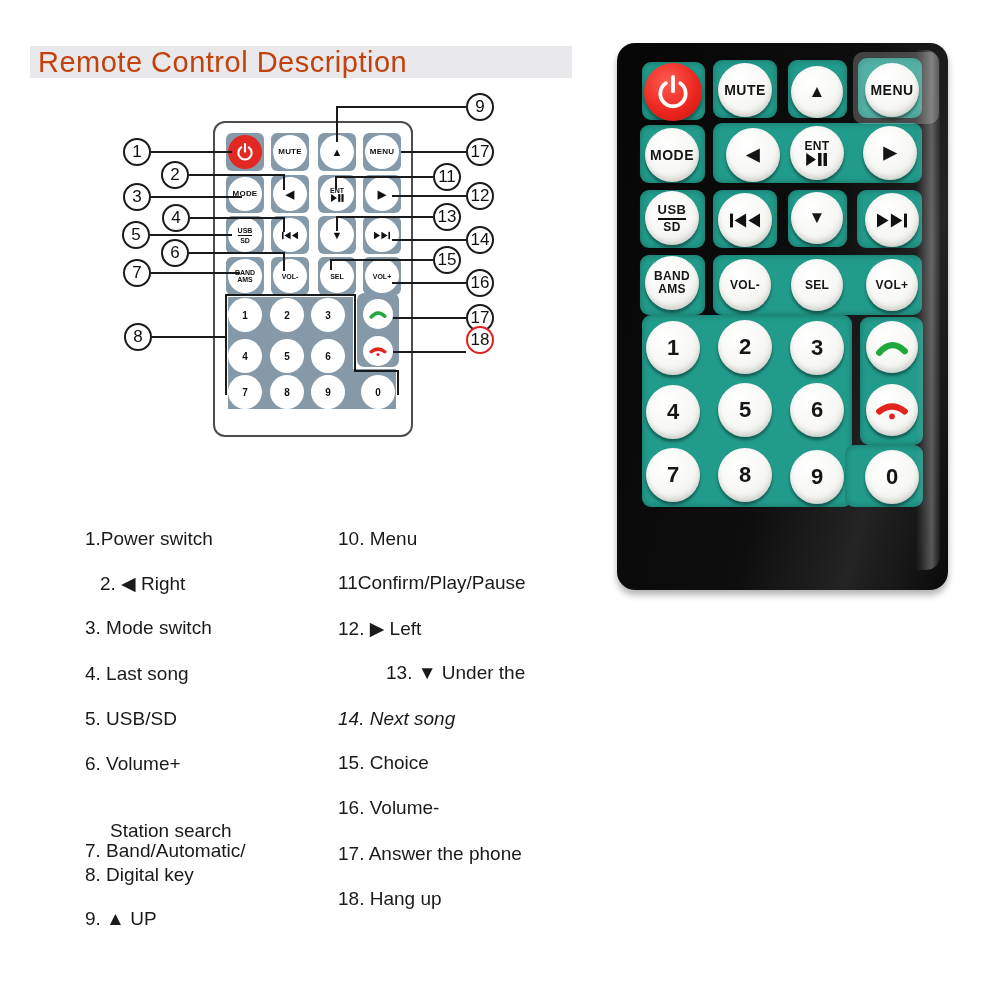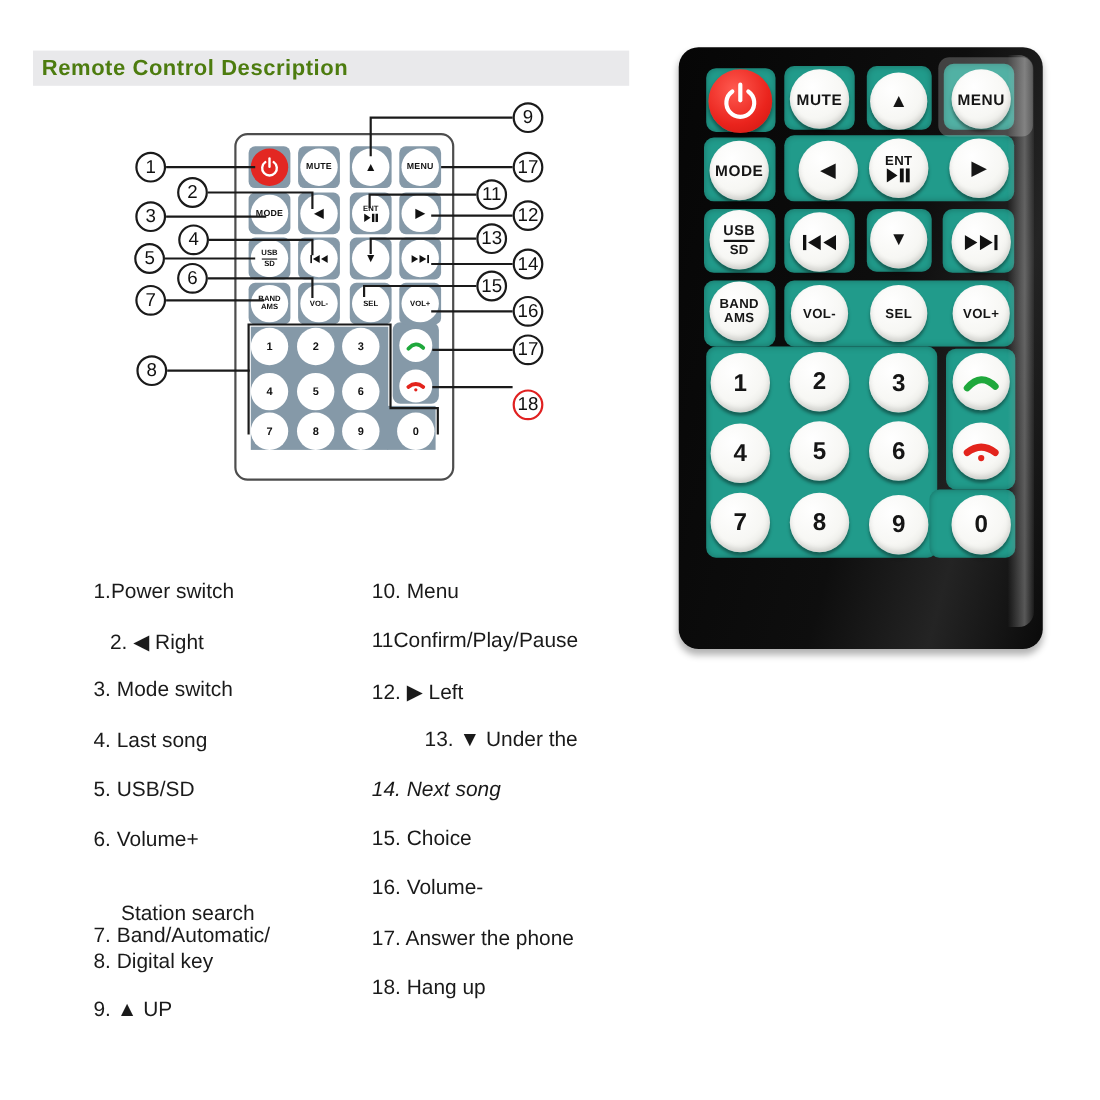--- a/index.html
+++ b/index.html
@@ -1,21 +1,21 @@
 <!DOCTYPE html>
 <html><head>
 <meta charset="utf-8">
 <style>
   html,body{margin:0;padding:0;background:#fff;}
   .page{position:relative;width:1000px;height:1000px;background:#fff;overflow:hidden;
         font-family:"Liberation Sans",sans-serif;color:#151515;}
 
   
   .title-bar{position:absolute;left:30px;top:46px;width:542px;height:32px;background:#e9e9eb;
-             font-size:20px;font-weight:bold;color:#4d7c0f;line-height:32px;padding-left:8px;
+             font-size:29px;font-weight:normal;color:#c2410c;line-height:32px;padding-left:8px;
              letter-spacing:.5px;box-sizing:border-box;}
 
   
   .diagram{position:absolute;left:120px;top:85px;width:380px;height:310px;}
   .d-body{position:absolute;left:93px;top:36px;width:196px;height:312px;background:#fff;
           border:2px solid #4d4d4d;border-radius:12px;}
   .d-sq{position:absolute;width:38px;height:38px;background:#8599a8;border-radius:6px;
         display:flex;align-items:center;justify-content:center;}
   .d-c{width:34px;height:34px;border-radius:50%;background:#fff;display:flex;flex-direction:column;
        align-items:center;justify-content:center;font-weight:bold;color:#111;line-height:1;}
@@ -234,21 +234,21 @@
     <div class="callout" style="left:4px;top:238px;">8</div>
     <div class="callout" style="left:346px;top:8px;">9</div>
     <div class="callout" style="left:346px;top:53px;">17</div>
     <div class="callout" style="left:313px;top:78px;">11</div>
     <div class="callout" style="left:346px;top:97px;">12</div>
     <div class="callout" style="left:313px;top:118px;">13</div>
     <div class="callout" style="left:346px;top:141px;">14</div>
     <div class="callout" style="left:313px;top:161px;">15</div>
     <div class="callout" style="left:346px;top:184px;">16</div>
     <div class="callout" style="left:346px;top:219px;">17</div>
-    <div class="callout red" style="left:346px;top:269px;text-align:center;">18</div>
+    <div class="callout red" style="left:346px;top:241px;text-align:center;">18</div>
   </div>
 
   <div>
     <div class="lg" style="left:85px;top:528px;">1.Power switch</div>
     <div class="lg" style="left:100px;top:572px;">2. ◀ Right</div>
     <div class="lg" style="left:85px;top:617px;">3. Mode switch</div>
     <div class="lg" style="left:85px;top:663px;">4. Last song</div>
     <div class="lg" style="left:85px;top:708px;">5. USB/SD</div>
     <div class="lg" style="left:85px;top:753px;">6. Volume+</div>
     <div class="lg" style="left:85px;top:840px;">7. Band/Automatic/</div>

